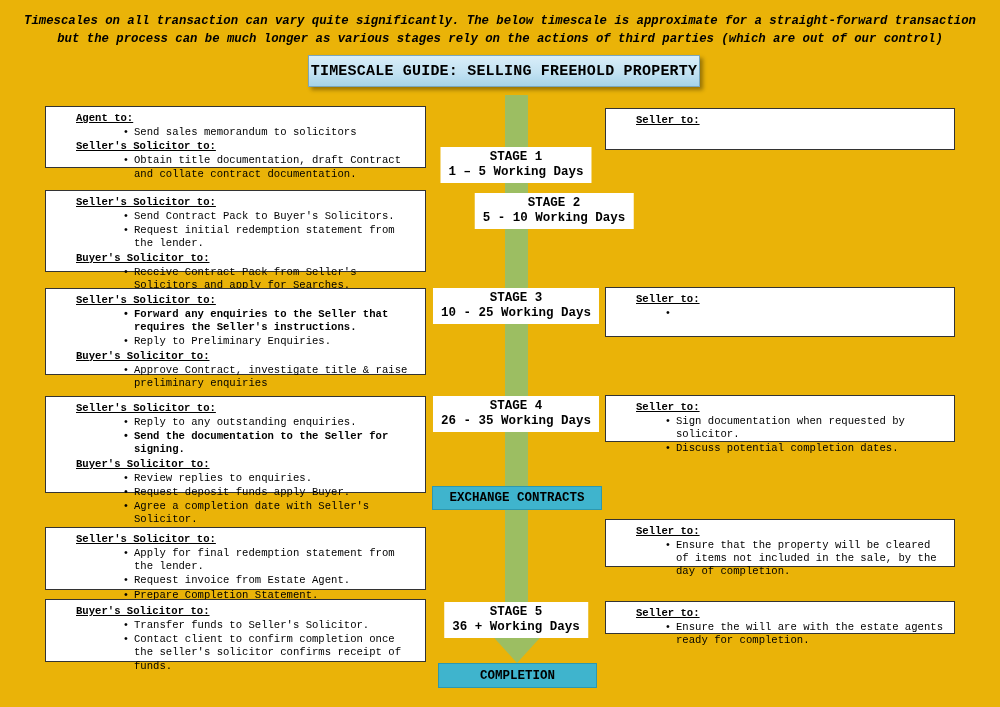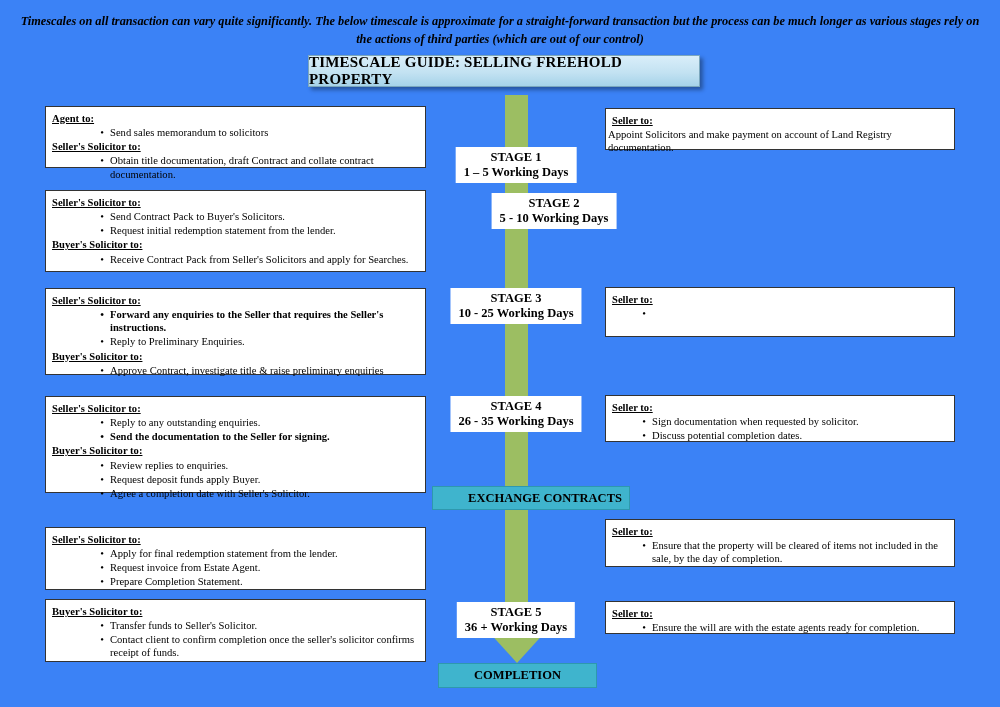--- a/index.html
+++ b/index.html
@@ -1,18 +1,18 @@
 <!DOCTYPE html>
 <html><head>
 <meta charset="utf-8">
 <style>
   html,body { margin:0; padding:0; background:#fff; }
   .canvas {
-    position:relative; width:1000px; height:707px; background:#3b82f6;
-    font-family:Liberation Serif, serif; color:#000; overflow:hidden;
+    position:relative; width:1000px; height:707px; background:#eab308;
+    font-family:Liberation Mono, monospace; color:#000; overflow:hidden;
   }
   .disclaimer {
     position:absolute; top:12px; left:20px; width:960px;
     font-size:12.3px; font-weight:bold; font-style:italic;
     text-align:center; line-height:1.5; color:#000;
   }
   .title-box {
     position:absolute; left:308px; top:55px; width:390px; height:30px;
     background:linear-gradient(180deg, var(--title-top,#d9eef9) 0%, #c3e2f2 55%, var(--title-bot,#a6d3e9) 100%);
     border:1px solid #7ba7bd; box-shadow:3px 3px 4px rgba(0,0,0,0.35);
@@ -31,25 +31,25 @@
   .stage {
     position:absolute; left:516px; transform:translateX(-50%);
     background:#fff; padding:3px 8px; text-align:center; white-space:nowrap;
     font-weight:bold; font-size:12.5px; line-height:1.2;
   }
   .milestone {
     position:absolute; background:var(--teal,#3fb4cd); border:1px solid #2e98ae;
     display:flex; align-items:center; justify-content:center;
     font-weight:bold; font-size:12.5px; color:#000;
   }
-  .milestone.exchange { left:432px; top:486px; width:168px; height:22px;padding-left:28px; }
+  .milestone.exchange { left:432px; top:486px; width:168px; height:22px; }
   .milestone.completion { left:438px; top:663px; width:157px; height:23px; }
   .box {
     position:absolute; border:1px solid #333; background:#fff;
-    box-sizing:border-box; padding:4px 6px 2px 0; font-size:10.6px; line-height:1.24;
+    box-sizing:border-box; padding:4px 6px 2px 24px; font-size:10.6px; line-height:1.24;
   }
   .box.left  { left:45px;  width:381px; }
   .box.right { left:605px; width:350px; }
   .box .hd {
     font-weight:bold; text-decoration:underline; margin:1px 0 1px 6px;
   }
   .box .li { display:flex; margin:1px 0; }
   .box.left  .li .b { flex:none; width:16px; margin-left:48px; text-align:center; }
   .box.right .li .b { flex:none; width:16px; margin-left:30px; text-align:center; }
   .box .li .t { flex:1; padding-right:4px; }
@@ -180,23 +180,20 @@
         </div>
         <div class="li">
           <span class="b">•</span>
           <span class="t">Contact client to confirm completion once the seller's solicitor confirms receipt of funds.</span>
         </div>
       </div>
     </div>
   <div id="right-host">
       <div class="box right" style="top: 108px; height: 42px;">
         <div class="hd">Seller to:</div>
-        <div class="li nobullet">
-          <span class="t">Appoint Solicitors and make payment on account of Land Registry documentation.</span>
-        </div>
       </div>
       <div class="box right" style="top: 287px; height: 50px;">
         <div class="hd">Seller to:</div>
         <div class="li">
           <span class="b">•</span>
         </div>
       </div>
       <div class="box right" style="top: 395px; height: 47px;">
         <div class="hd">Seller to:</div>
         <div class="li">

